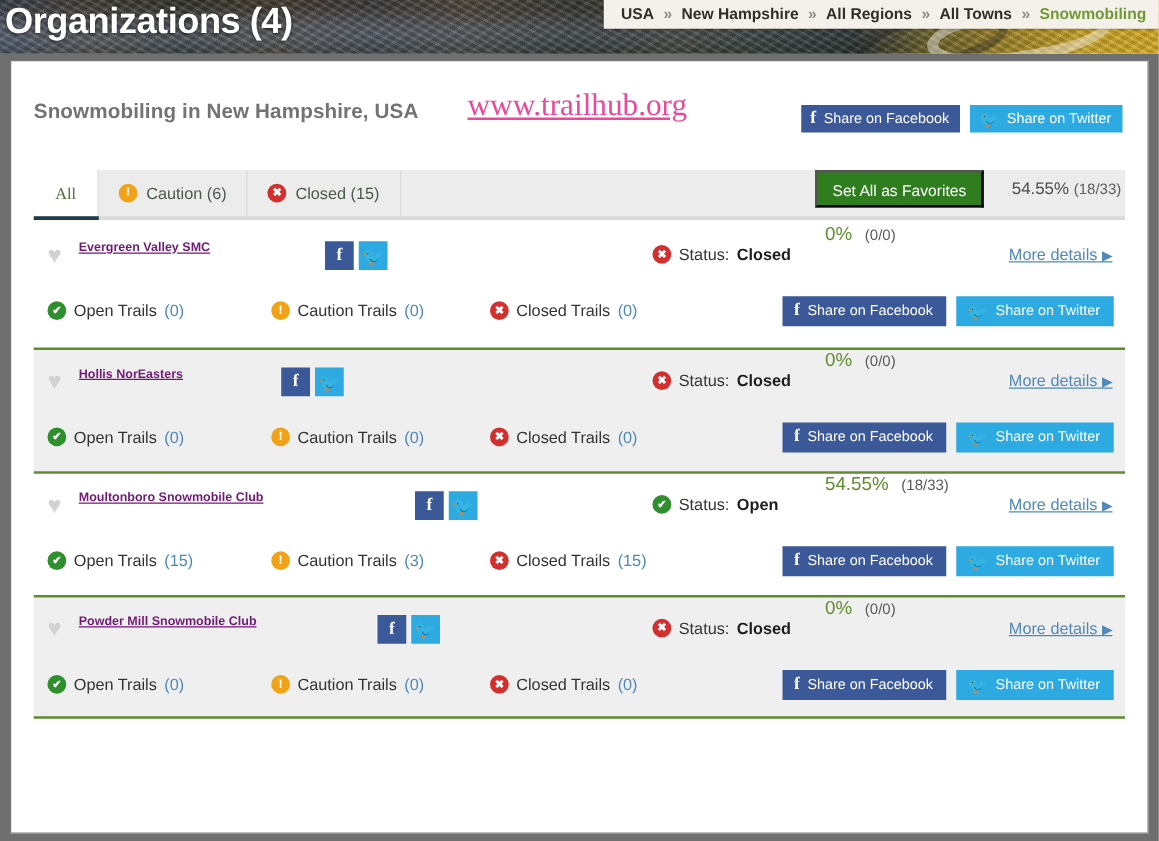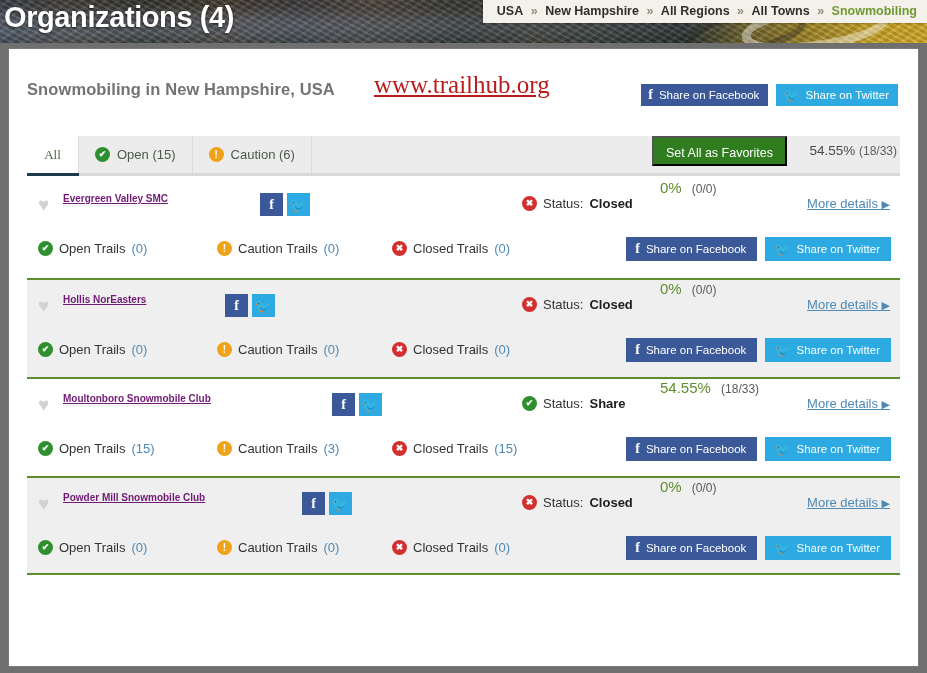--- a/index.html
+++ b/index.html
@@ -85,21 +85,21 @@
     position: absolute; left: 0; top: 0; width: 909px; height: 76px;
   }
   .page-title {
     position: absolute; left: 18px; top: 31px;
     font-size: 16.5px; font-weight: bold; color: #737373;
     letter-spacing: .1px;
   }
   .site-url {
     position: absolute; left: 365px; top: 22px;
     font-family: "Liberation Serif", serif;
-    font-size: 25px; color: #b91c1c;
+    font-size: 25px; color: #ec4899;
     text-decoration: underline;
   }
   .hdr-share {
     position: absolute; right: 20px; top: 35px;
     display: flex; gap: 8px;
   }
 
   
   .sbtn {
     display: inline-flex; align-items: center; gap: 6px;
@@ -260,26 +260,26 @@
       </button>
     </div>
   </div>
 
   <div class="tabbar">
     <div class="tabs">
       <div class="tab active">
         <span>All</span>
       </div>
       <div class="tab">
-        <span class="ic ok"></span>
-        <span>Open (15)</span>
-      </div>
-      <div class="tab">
         <span class="ic warn"></span>
         <span>Caution (6)</span>
+      </div>
+      <div class="tab">
+        <span class="ic bad"></span>
+        <span>Closed (15)</span>
       </div>
     </div>
     <div class="tab-underline"></div>
     <button class="fav-btn">Set All as Favorites</button>
     <div class="pct-top">
       <span>54.55%</span>
       <span class="frac">(18/33)</span>
     </div>
   </div>
 
@@ -391,21 +391,21 @@
       <div class="org-head">
         <span class="heart">♥</span>
         <a class="org-name" href="#">Moultonboro Snowmobile Club</a>
         <div class="mini-social" style="left:305px">
           <span class="mini fb">f</span>
           <span class="mini tw">🐦</span>
         </div>
         <div class="status">
           <span class="ic ok"></span>
           <span>Status:</span>
-          <b>Share</b>
+          <b>Open</b>
         </div>
         <div class="pct">
           <span>54.55%</span>
           <span class="frac">(18/33)</span>
         </div>
         <a class="more" href="#">
           <span>More details</span>
           <span class="caret">▶</span>
         </a>
       </div>

